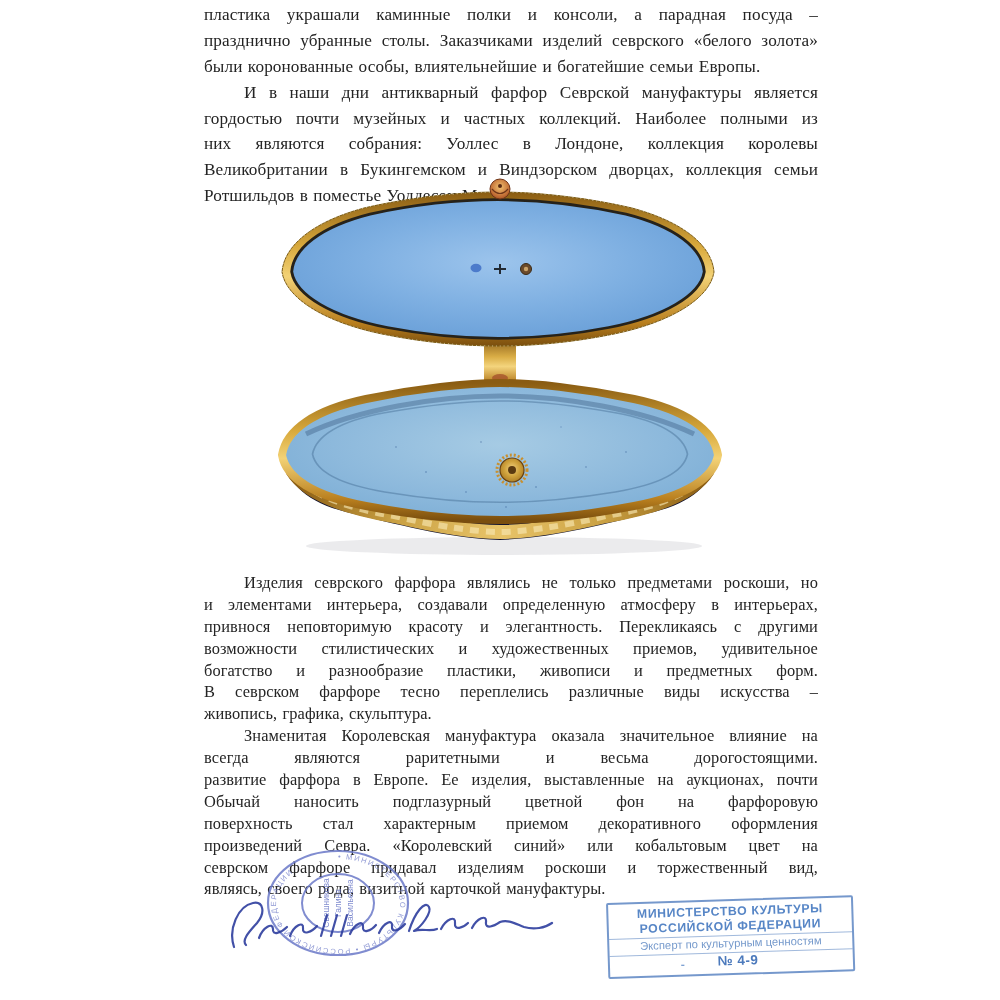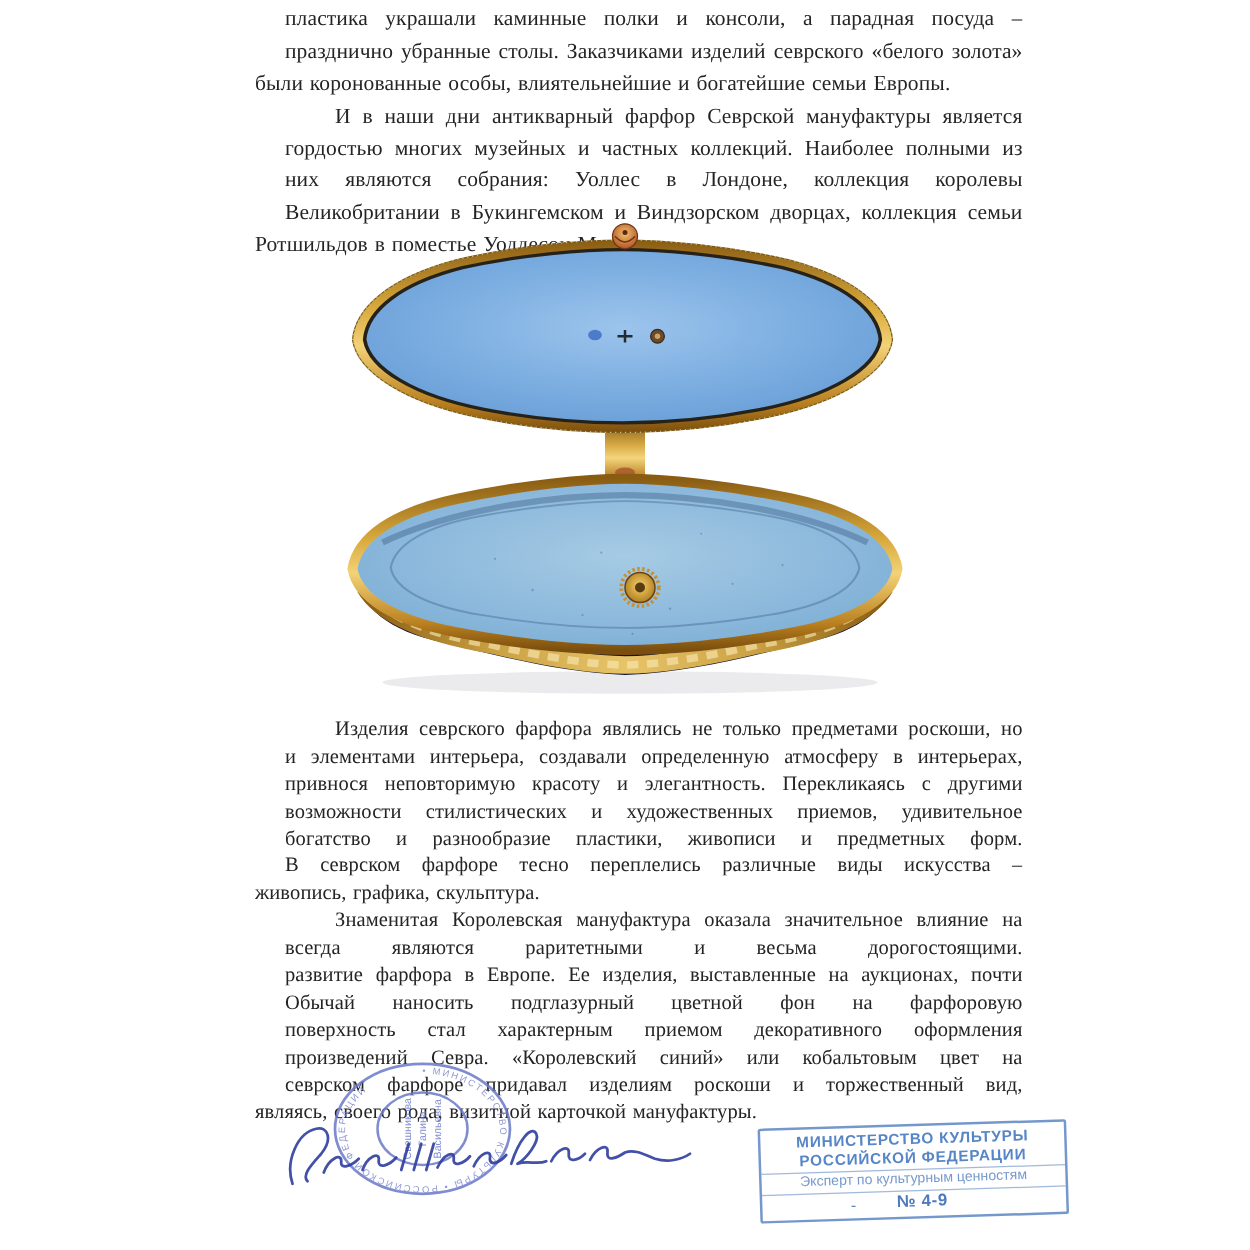--- a/index.html
+++ b/index.html
@@ -4,21 +4,21 @@
 <style>
   html,body{margin:0;padding:0;background:#ffffff;}
   #page{position:relative;width:1000px;height:1000px;background:#ffffff;overflow:hidden;
         font-family:"Liberation Serif",serif;color:#1e1e1e;}
   .textblock{position:absolute;left:204px;width:614px;}
   #block1{top:2px;}
   #block2{top:572px;}
   #block1 .tl{height:25.9px;line-height:25.9px;font-size:17.2px;}
   #block2 .tl{height:21.9px;line-height:21.9px;font-size:16.4px;}
   .tl{overflow:hidden;white-space:normal;word-spacing:1px;letter-spacing:0.1px;color:#242424;}
-  .tl.j{text-align:justify;margin-left:24px;}
+  .tl.j{text-align:justify;}
   .tl.j::after{content:"";display:inline-block;width:100%;height:0;}
   .tl.ind{text-indent:40px;}
   #figure-wrap{position:absolute;left:276px;top:172px;width:448px;height:392px;}
   #stamp-sig-overlay{position:absolute;left:0;top:0;width:1000px;height:1000px;pointer-events:none;}
   
   #rect-stamp{position:absolute;left:606px;top:903px;width:247px;height:76px;
       transform:rotate(-1.8deg);transform-origin:0 0;
       border:2px solid rgba(70,116,186,0.8);border-radius:2px;
       font-family:"Liberation Sans",sans-serif;color:#4577be;opacity:0.93;
       box-sizing:border-box;padding:3px 6px 2px 6px;}
@@ -33,21 +33,21 @@
 </head>
 <body>
 
 <div id="page">
 
   <div id="block1" class="textblock">
       <div class="tl j">пластика украшали каминные полки и консоли, а парадная посуда –</div>
       <div class="tl j">празднично убранные столы. Заказчиками изделий севрского «белого золота»</div>
       <div class="tl">были коронованные особы, влиятельнейшие и богатейшие семьи Европы.</div>
       <div class="tl j ind">И в наши дни антикварный фарфор Севрской мануфактуры является</div>
-      <div class="tl j">гордостью многих музейных и частных коллекций. Наиболее полными из</div>
+      <div class="tl j">гордостью почти музейных и частных коллекций. Наиболее полными из</div>
       <div class="tl j">них являются собрания: Уоллес в Лондоне, коллекция королевы</div>
       <div class="tl j">Великобритании в Букингемском и Виндзорском дворцах, коллекция семьи</div>
       <div class="tl">Ротшильдов в поместье Уоддесон Мэнор.</div>
     </div>
 
   <div id="figure-wrap">
     <svg width="448" height="392" viewBox="0 0 448 392">
       <defs>
         <linearGradient id="gold" x1="0" y1="0" x2="0" y2="1">
           <stop offset="0" stop-color="#8a5c12"></stop>

